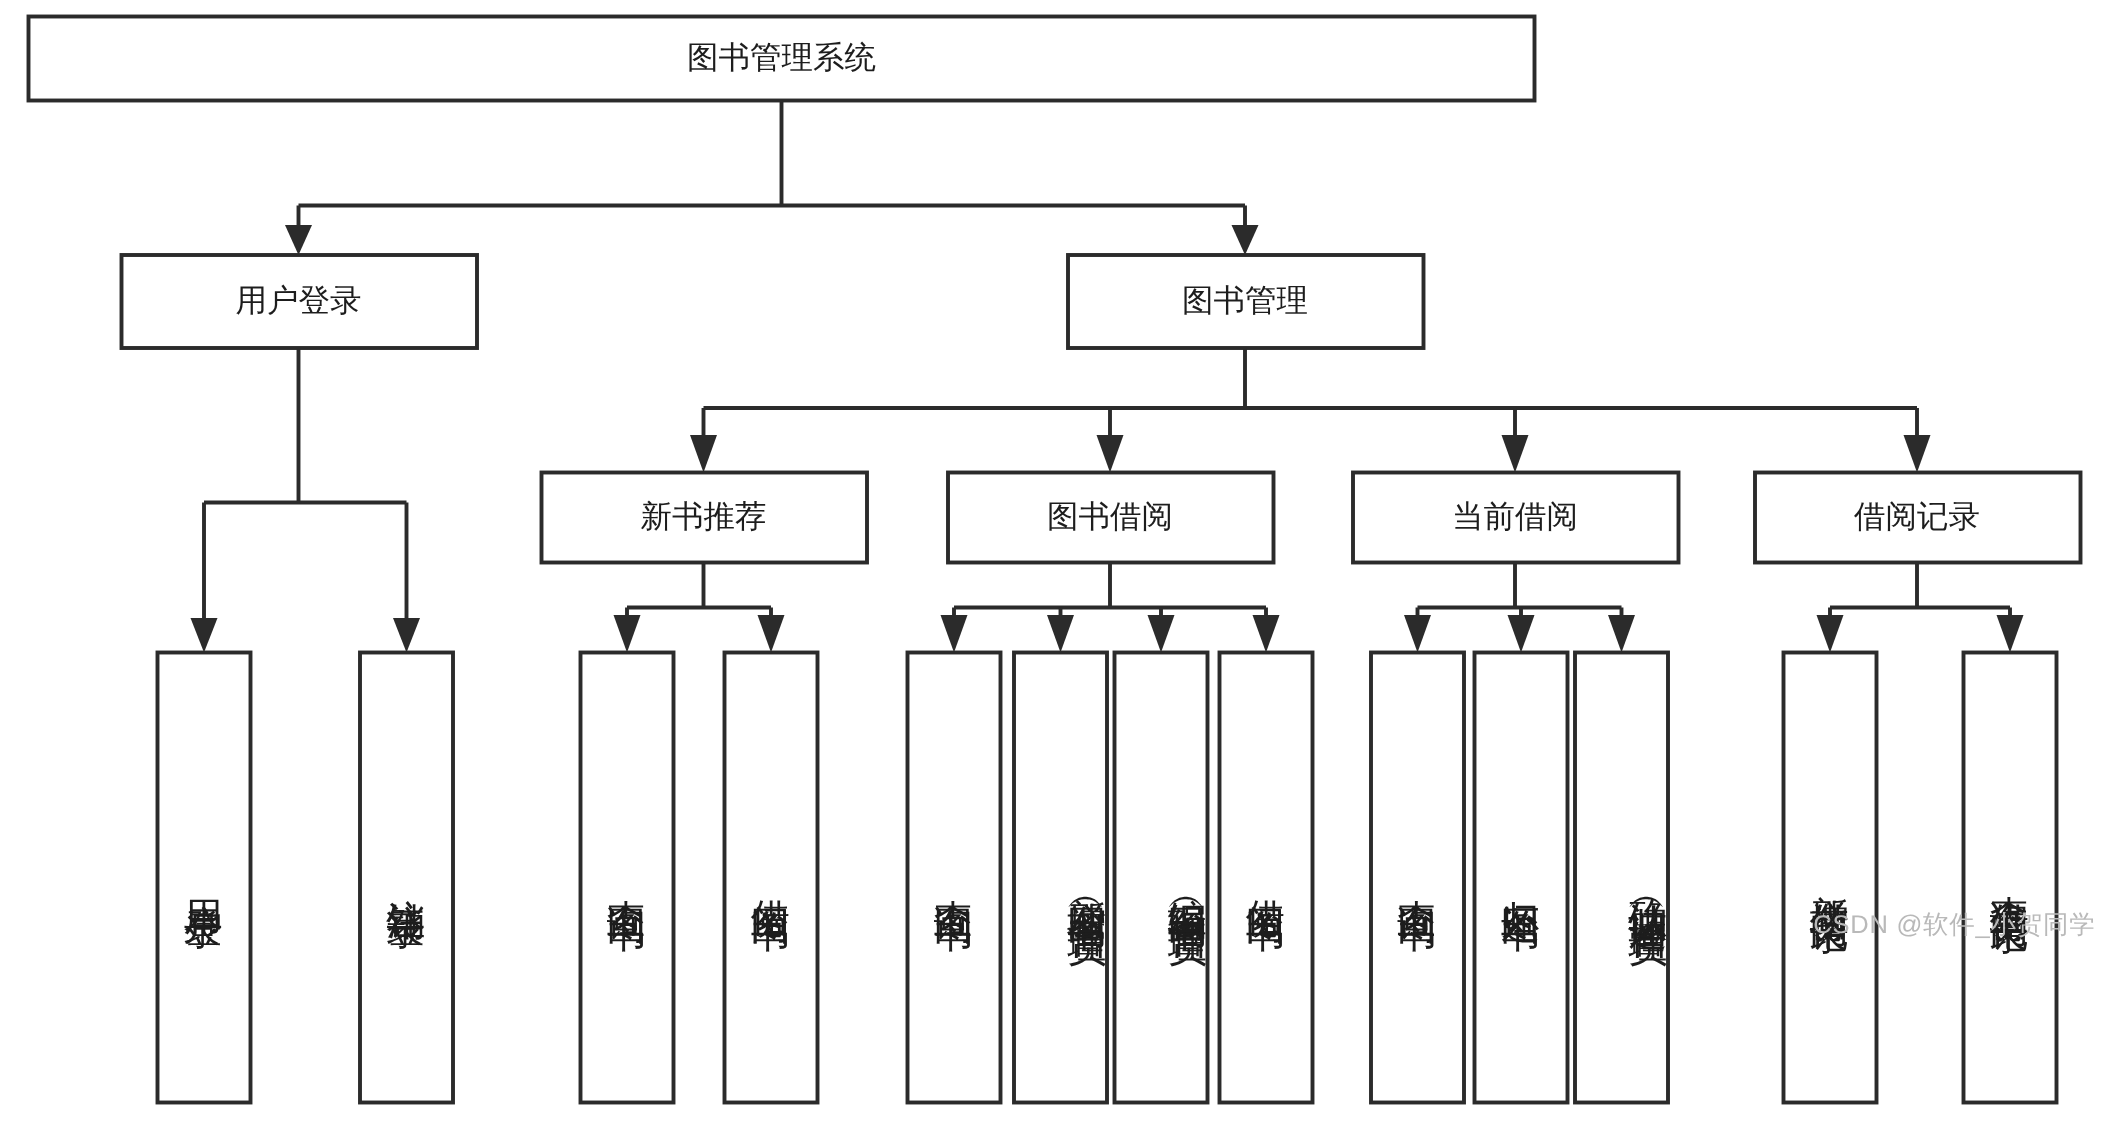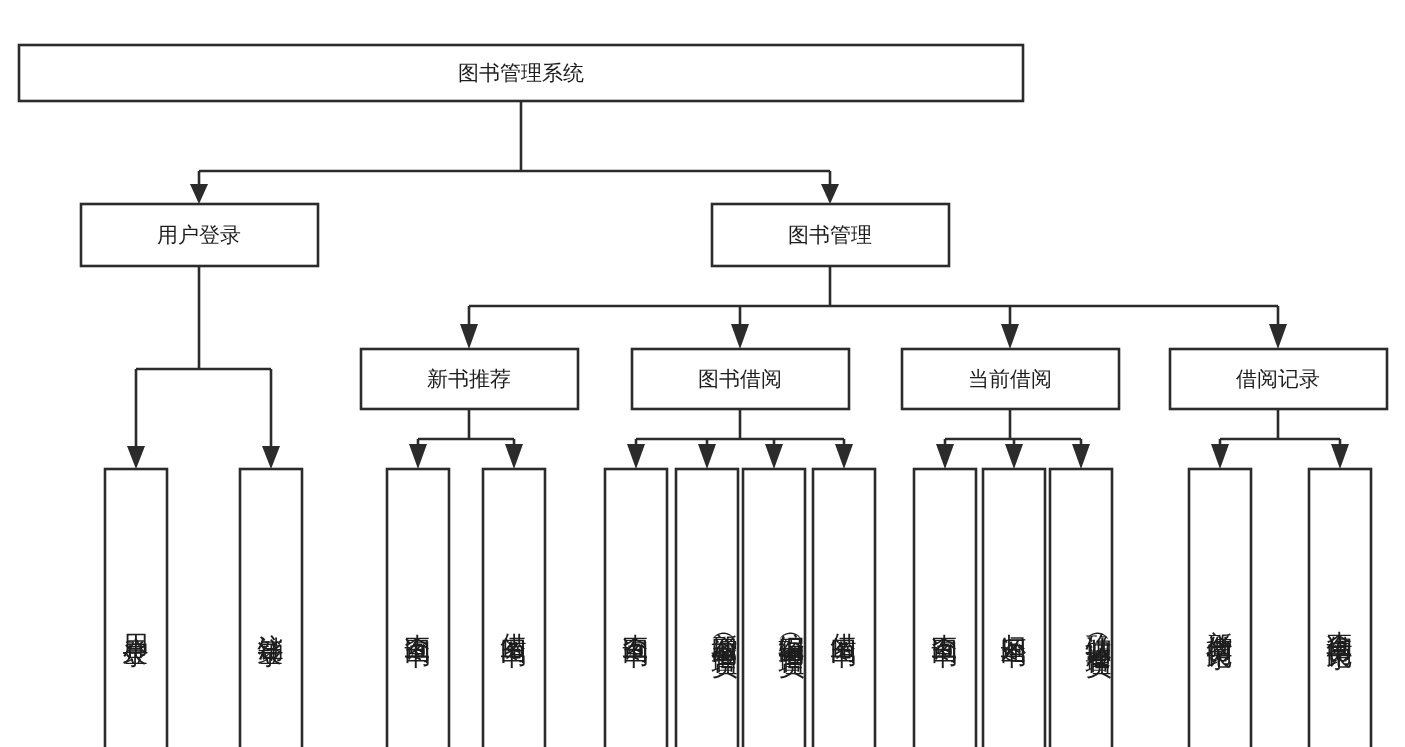--- a/index.html
+++ b/index.html
@@ -11,21 +11,20 @@
     width: 1405px;
     height: 747px;
     font-family: "Liberation Sans", "DejaVu Sans", sans-serif;
     overflow: hidden;
     position: relative;
   }
   #diagram-root {
     position: relative;
     width: 1405px;
     height: 634px;
-    margin-top: 34px;
   }
   svg#flow {
     position: absolute;
     left: 0;
     top: 0;
     width: 1405px;
     height: 747px;
     display: block;
   }
   .node-rect {
@@ -212,14 +211,15 @@
       <div class="leaf-label" style="left: 676px; width: 62px; height: 300px; top: 441px; align-items: center; justify-content: flex-start; display: flex; flex-direction: column;">新增图书（管理员）</div>
       <div class="leaf-label" style="left: 743px; width: 62px; height: 300px; top: 441px; align-items: center; justify-content: flex-start; display: flex; flex-direction: column;">编辑图书（管理员）</div>
       <div class="leaf-label" style="left: 813px; width: 62px; height: 300px; top: 435px; display: flex; flex-direction: column; justify-content: center; align-items: center;">借阅图书</div>
       <div class="leaf-label" style="left: 914px; width: 62px; height: 300px; top: 435px; display: flex; flex-direction: column; justify-content: center; align-items: center;">查询图书</div>
       <div class="leaf-label" style="left: 983px; width: 62px; height: 300px; top: 435px; display: flex; flex-direction: column; justify-content: center; align-items: center;">归还图书</div>
       <div class="leaf-label" style="left: 1050px; width: 62px; height: 300px; top: 441px; align-items: center; justify-content: flex-start; display: flex; flex-direction: column;">确认归还（管理员）</div>
       <div class="leaf-label" style="left: 1189px; width: 62px; height: 300px; top: 435px; display: flex; flex-direction: column; justify-content: center; align-items: center;">新增借阅记录</div>
       <div class="leaf-label" style="left: 1309px; width: 62px; height: 300px; top: 435px; display: flex; flex-direction: column; justify-content: center; align-items: center;">查询借阅记录</div>
     </div>
 
+  <div class="watermark">CSDN @软件_小贺同学</div>
 
 </div>
 
 </body></html>

